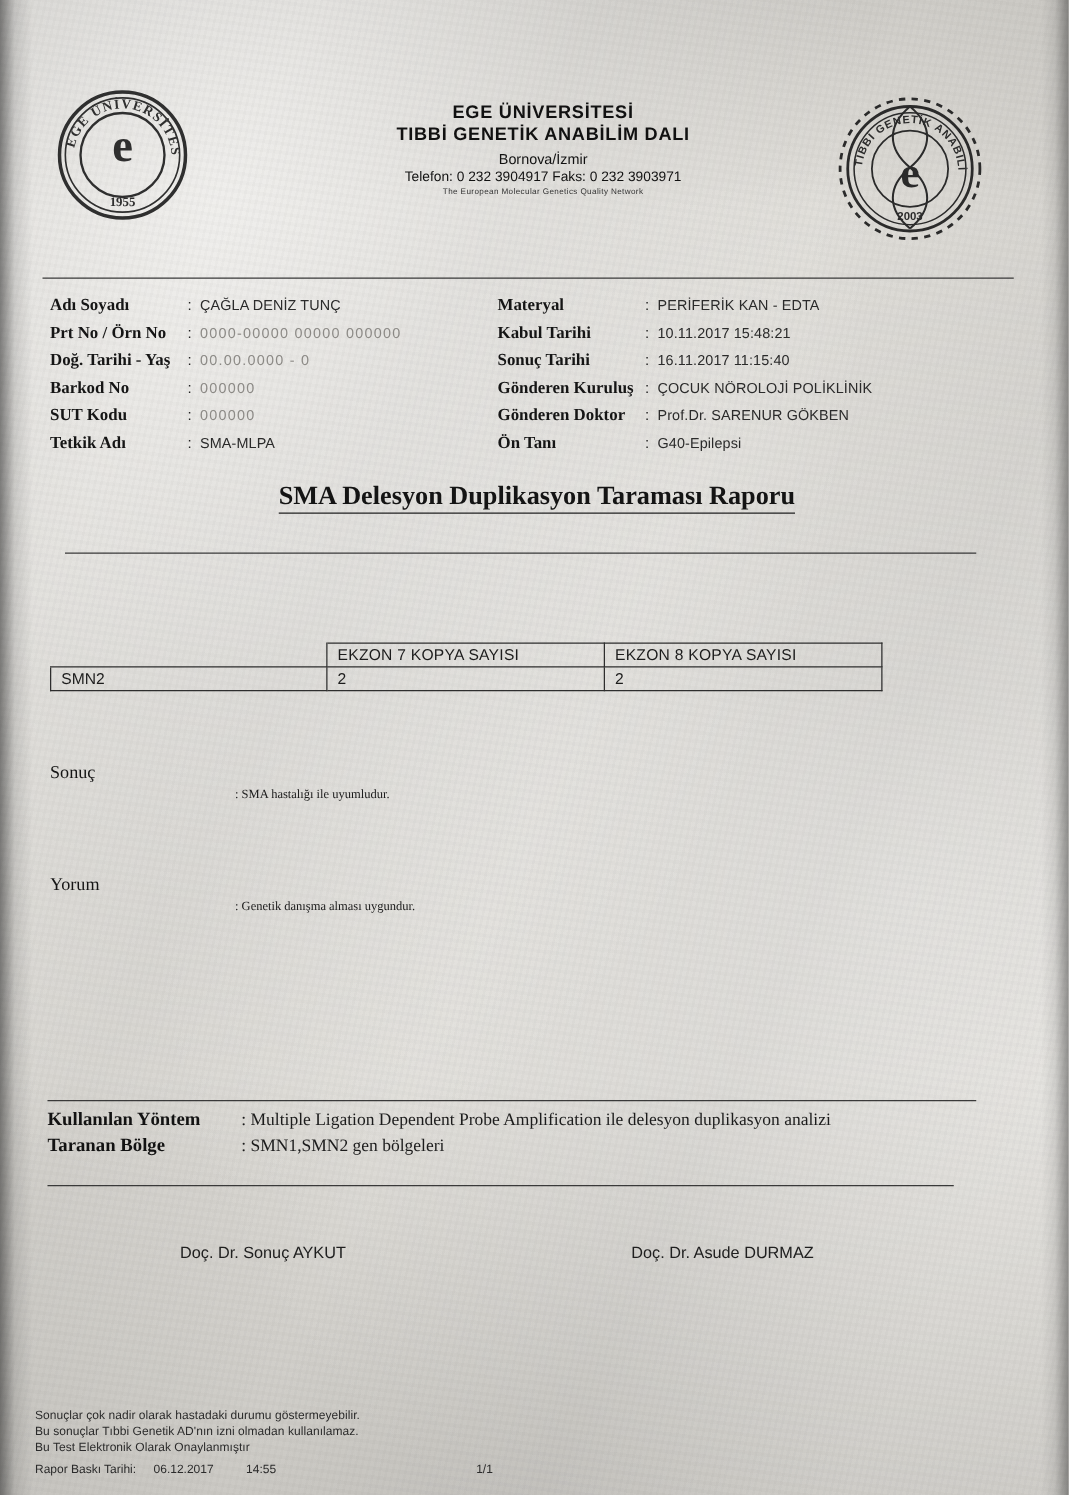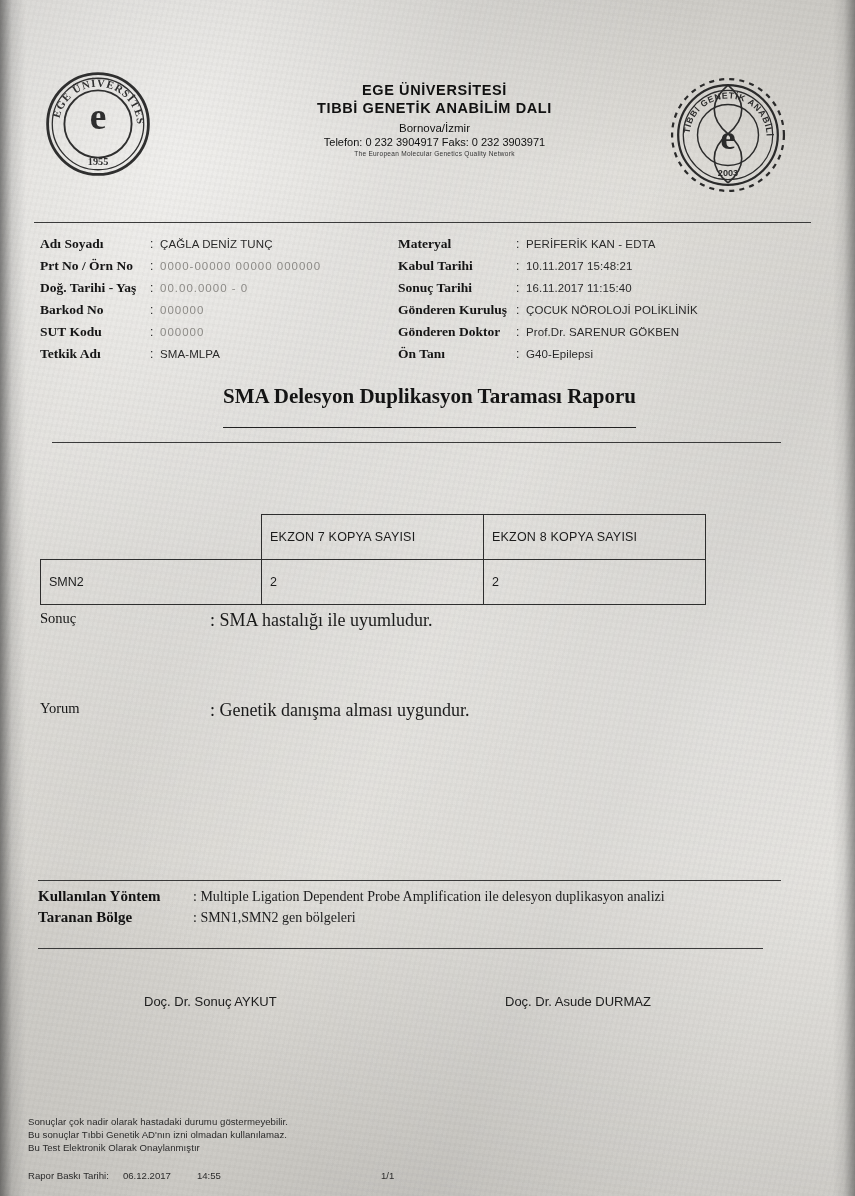--- a/index.html
+++ b/index.html
@@ -208,36 +208,36 @@
     left: 0; right: 0;
     top: 374px;
     text-align: center;
     font-family: "Liberation Serif", serif;
     font-size: 21px;
     font-weight: bold;
     color: #141414;
   }
   .doc-title span {
     border-bottom: 1.6px solid #222;
-    padding-bottom: 19px;
+    padding-bottom: 2px;
   }
   .rule-2 { left: 34px; right: 60px; top: 432px; }
 
   
   .tbl {
     position: absolute;
     left: 22px;
     top: 504px;
     width: 666px;
     border-collapse: collapse;
     font-size: 12.5px;
   }
   .tbl td, .tbl th {
     border: 1.3px solid #2e2e2e;
-    padding: 13px 8px;
+    padding: 0 8px;
     text-align: left;
     font-weight: normal;
     height: 18px;
     color: #1c1c1c;
   }
   .tbl .c0 { width: 222px; }
   .tbl .c1 { width: 222px; }
   .tbl .c2 { width: 222px; }
   .tbl thead th { font-size: 12.5px; letter-spacing: 0.2px; }
   .tbl thead .c0 { border-left-color: transparent; border-top-color: transparent; }
@@ -246,24 +246,25 @@
   .res-block { position: absolute; left: 22px; right: 40px; }
   .res-label {
     font-family: "Liberation Serif", serif;
     font-size: 14.5px;
     color: #151515;
     position: absolute;
     left: 0;
   }
   .res-val {
     font-family: "Liberation Serif", serif;
-    font-size: 18px;
+    font-size: 10px;
     color: #1a1a1a;
     position: absolute;
-    left: 170px;
+    left: 148px;
+    margin-top: 20px;
   }
   .row-sonuc { top: 600px; height: 22px; }
   .row-yorum { top: 690px; height: 22px; }
 
   .rule-3 { left: 20px; right: 60px; top: 870px; }
 
   
   .method {
     position: absolute;
     left: 20px; right: 40px;
@@ -298,21 +299,21 @@
   .footer {
     position: absolute;
     left: 10px; right: 30px;
     bottom: 8px;
     font-size: 9.6px;
     color: #2b2b2b;
     line-height: 13px;
   }
   .footer .fnote { letter-spacing: 0.05px; }
   .footer .fbottom {
-    margin-top: 15px;
+    margin-top: 4px;
     display: flex;
     align-items: baseline;
     font-size: 9.6px;
   }
   .footer .fb-label { margin-right: 14px; }
   .footer .fb-date { margin-right: 26px; }
   .footer .fb-time { margin-right: 120px; }
   .footer .fb-page { margin-left: 40px; text-align: right; }
 </style>
 </head>

